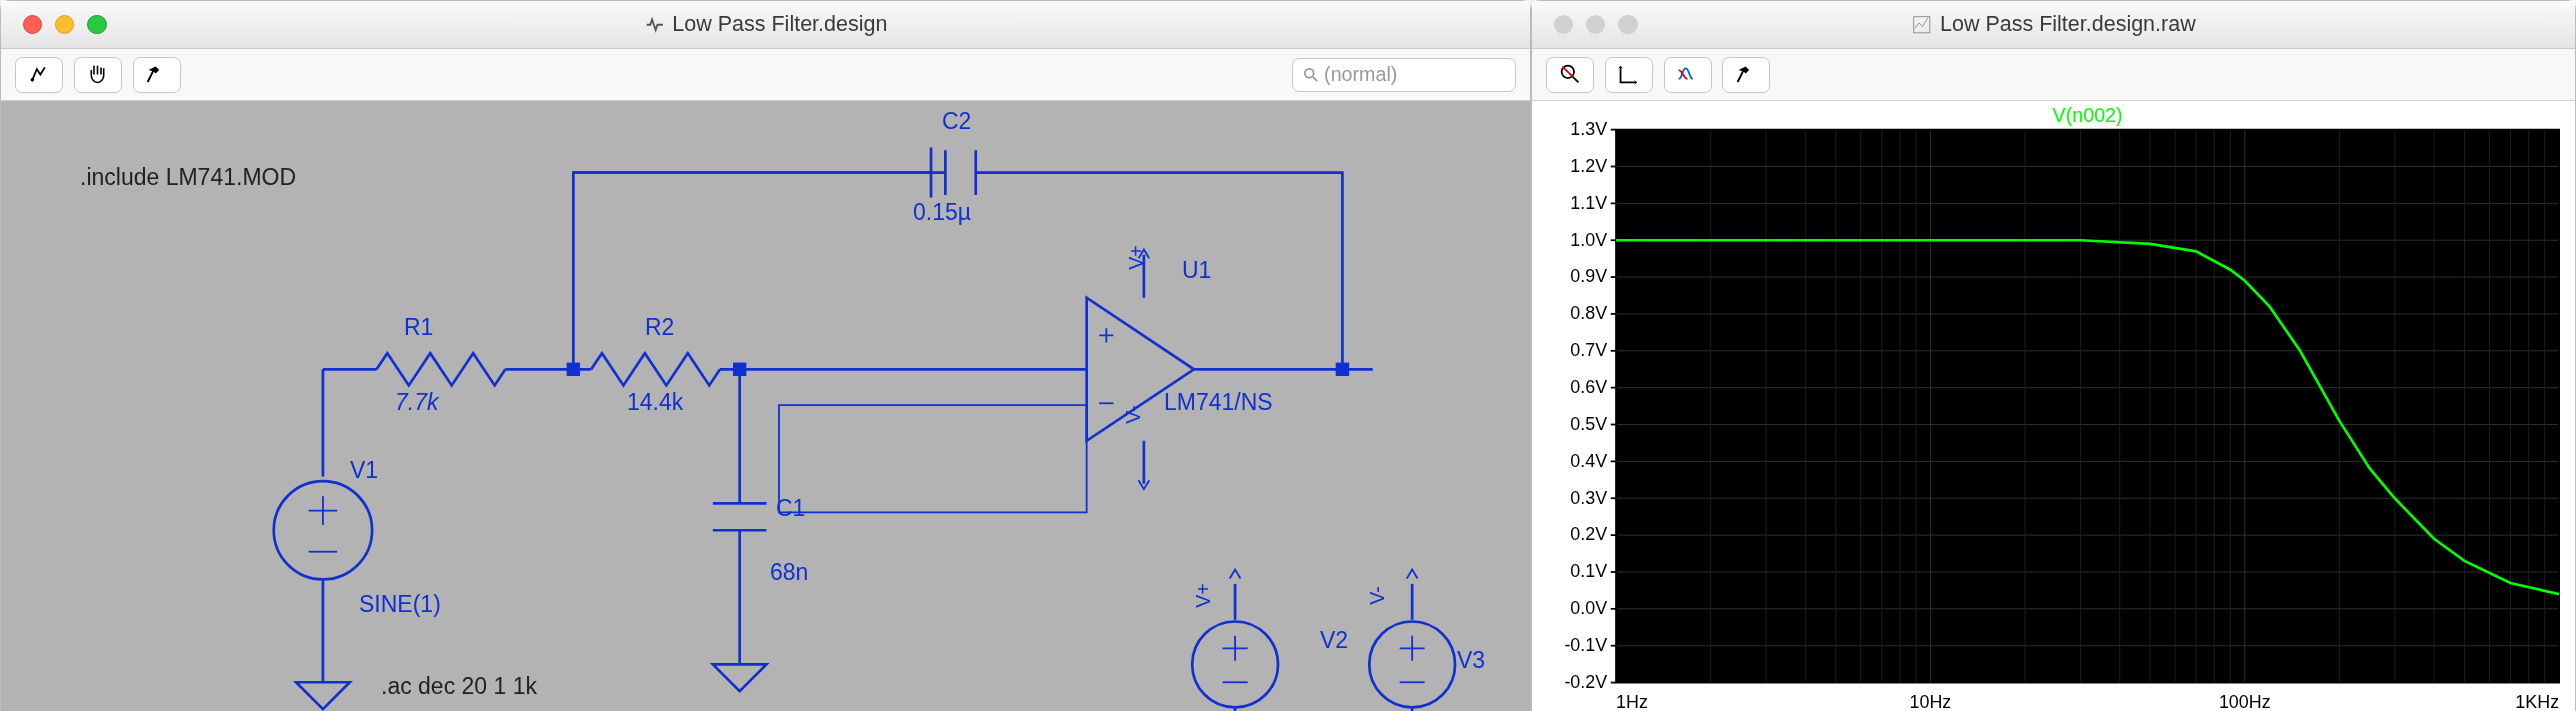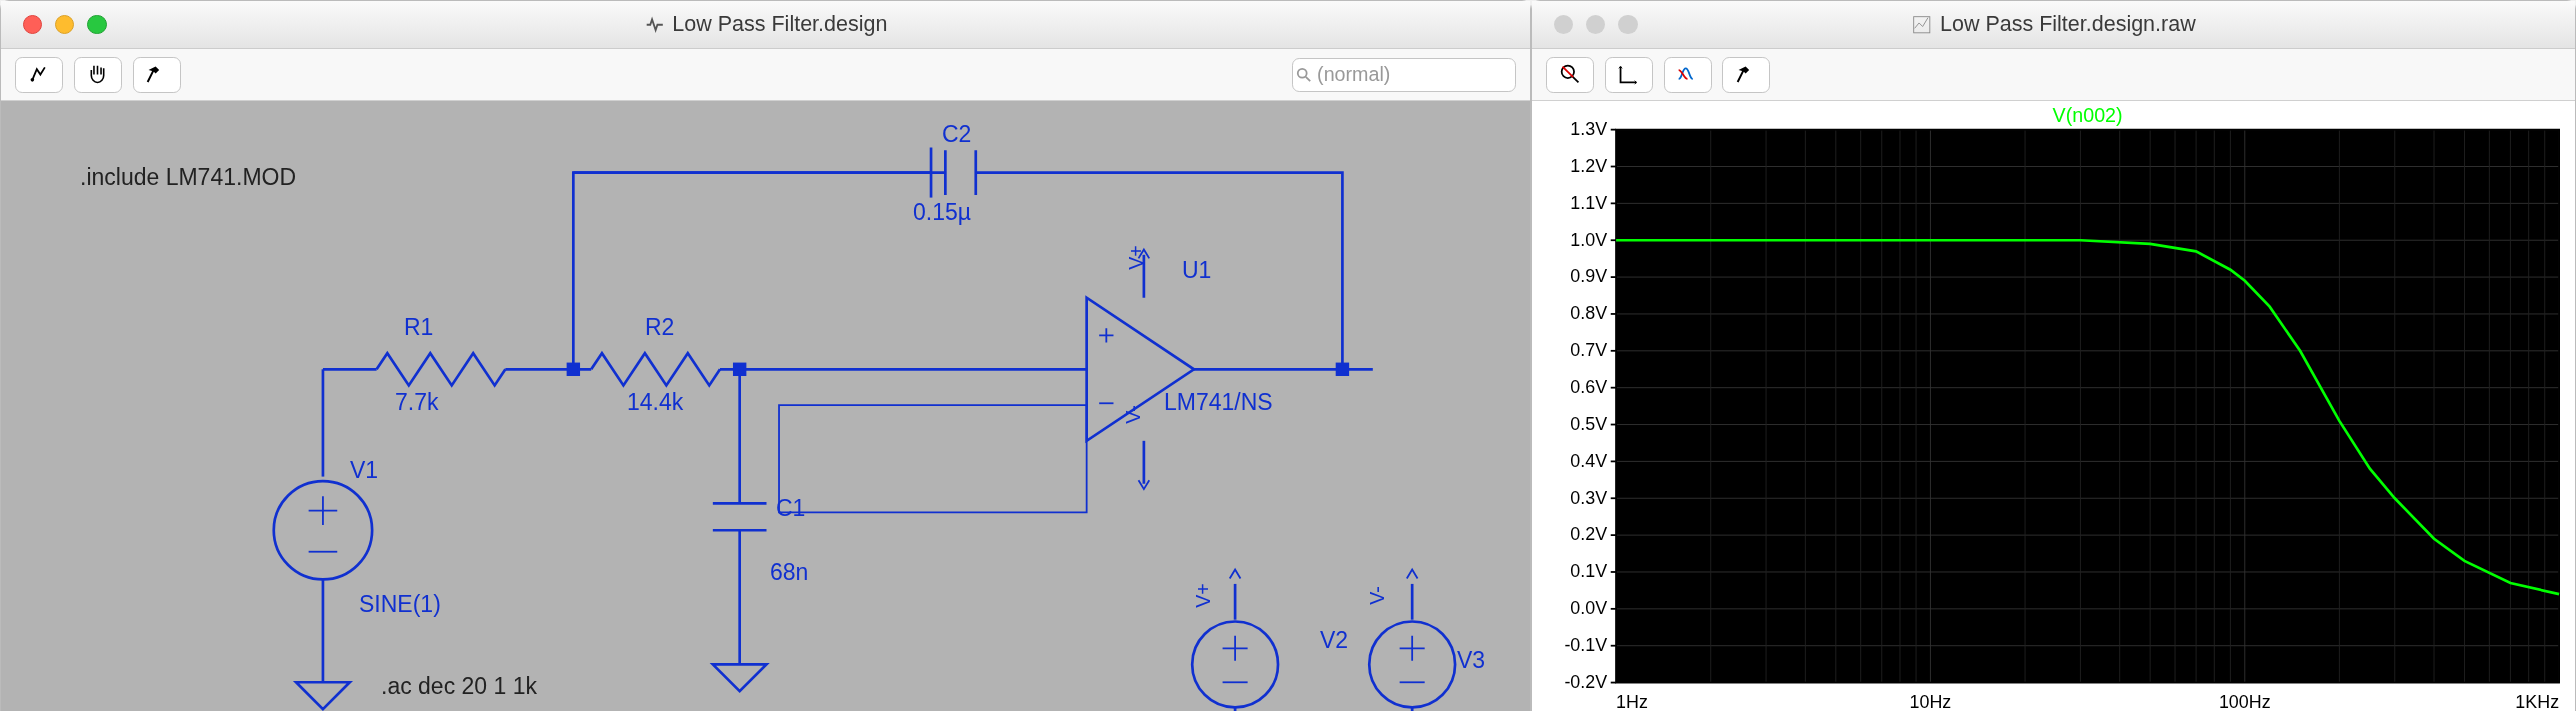--- a/index.html
+++ b/index.html
@@ -10,21 +10,21 @@
   .titlebar { height: 48px; display: flex; align-items: center; background: linear-gradient(#fafafa,#e4e4e4); border-bottom: 0.9px solid #ccc; position: relative; }
   .traffic { display: flex; gap: 12.5px; padding-left: 21.5px; }
   .tl { width: 19.7px; height: 19.7px; border-radius: 50%; }
   .tl.r { background: #ff5f57; border:0.9px solid #e0443e; }
   .tl.y { background: #febc2e; border:0.9px solid #dba127; }
   .tl.g { background: #28c840; border:0.9px solid #1fa232; }
   .win-right .tl { background:#d0d0d0; border-color:#b8b8b8; }
   .title { position:absolute; left:0; right:0; text-align:center; font-size:21.5px; color:#3a3a3a; display:flex; justify-content:center; align-items:center; gap:7.2px; pointer-events:none; }
   .toolbar { height: 52px; background:#f8f8f8; border-bottom:0.9px solid #d0d0d0; display:flex; align-items:center; padding:0 14.3px; gap:10.7px; }
   .tbtn { width:48px; height:36px; border:0.9px solid #c5c5c5; border-radius:7.2px; background:#fff; display:flex; align-items:center; justify-content:center; cursor:pointer; }
-  .search { margin-left:auto; width:224px; height:34px; border:0.9px solid #c5c5c5; border-radius:7.2px; background:#fff; display:flex; align-items:center; padding:0 3px; color:#999; font-size:19.7px; gap:5.4px; }
+  .search { margin-left:auto; width:224px; height:34px; border:0.9px solid #c5c5c5; border-radius:7.2px; background:#fff; display:flex; align-items:center; padding:0 10px; color:#999; font-size:19.7px; gap:5.4px; }
   .canvas { flex:1; background:#b3b3b3; position:relative; overflow:hidden; }
   .schematic-label { position:absolute; font-size:23px; color:#1030d0; }
   .directive { position:absolute; font-size:23px; color:#222;margin-left:38px; }
   svg.sch { position:absolute; top:0; left:0; }
   
   .plot-wrap { flex:1; background:#fff; position:relative; }
   .plot { position:absolute; inset:0; }
 </style>
 </head>
 <body>
@@ -68,25 +68,25 @@
       <span>(normal)</span>
     </div>
   </div>
 
   <div class="canvas">
 
     <div class="directive" style="left:41px; top:63px;">.include LM741.MOD</div>
     <div class="directive" style="left:342px; top:572px;">.ac dec 20 1 1k</div>
 
     <div class="schematic-label" style="left:403px; top:213px;">R1</div>
-    <div class="schematic-label" style="left:394px; top:288px;">7.7k</div>
+    <div class="schematic-label" style="left:394px; top:288px;font-style:italic;">7.7k</div>
     <div class="schematic-label" style="left:644px; top:213px;">R2</div>
     <div class="schematic-label" style="left:626px; top:288px;">14.4k</div>
 
-    <div class="schematic-label" style="left:941px; top:20px;">C2</div>
+    <div class="schematic-label" style="left:941px; top:7px;">C2</div>
     <div class="schematic-label" style="left:912px; top:98px;">0.15µ</div>
 
     <div class="schematic-label" style="left:775px; top:394px;">C1</div>
     <div class="schematic-label" style="left:769px; top:458px;">68n</div>
 
     <div class="schematic-label" style="left:349px; top:356px;">V1</div>
     <div class="schematic-label" style="left:358px; top:490px;">SINE(1)</div>
 
     <div class="schematic-label" style="left:1181px; top:156px;text-align:center;">U1</div>
     <div class="schematic-label" style="left:1163px; top:288px;">LM741/NS</div>

